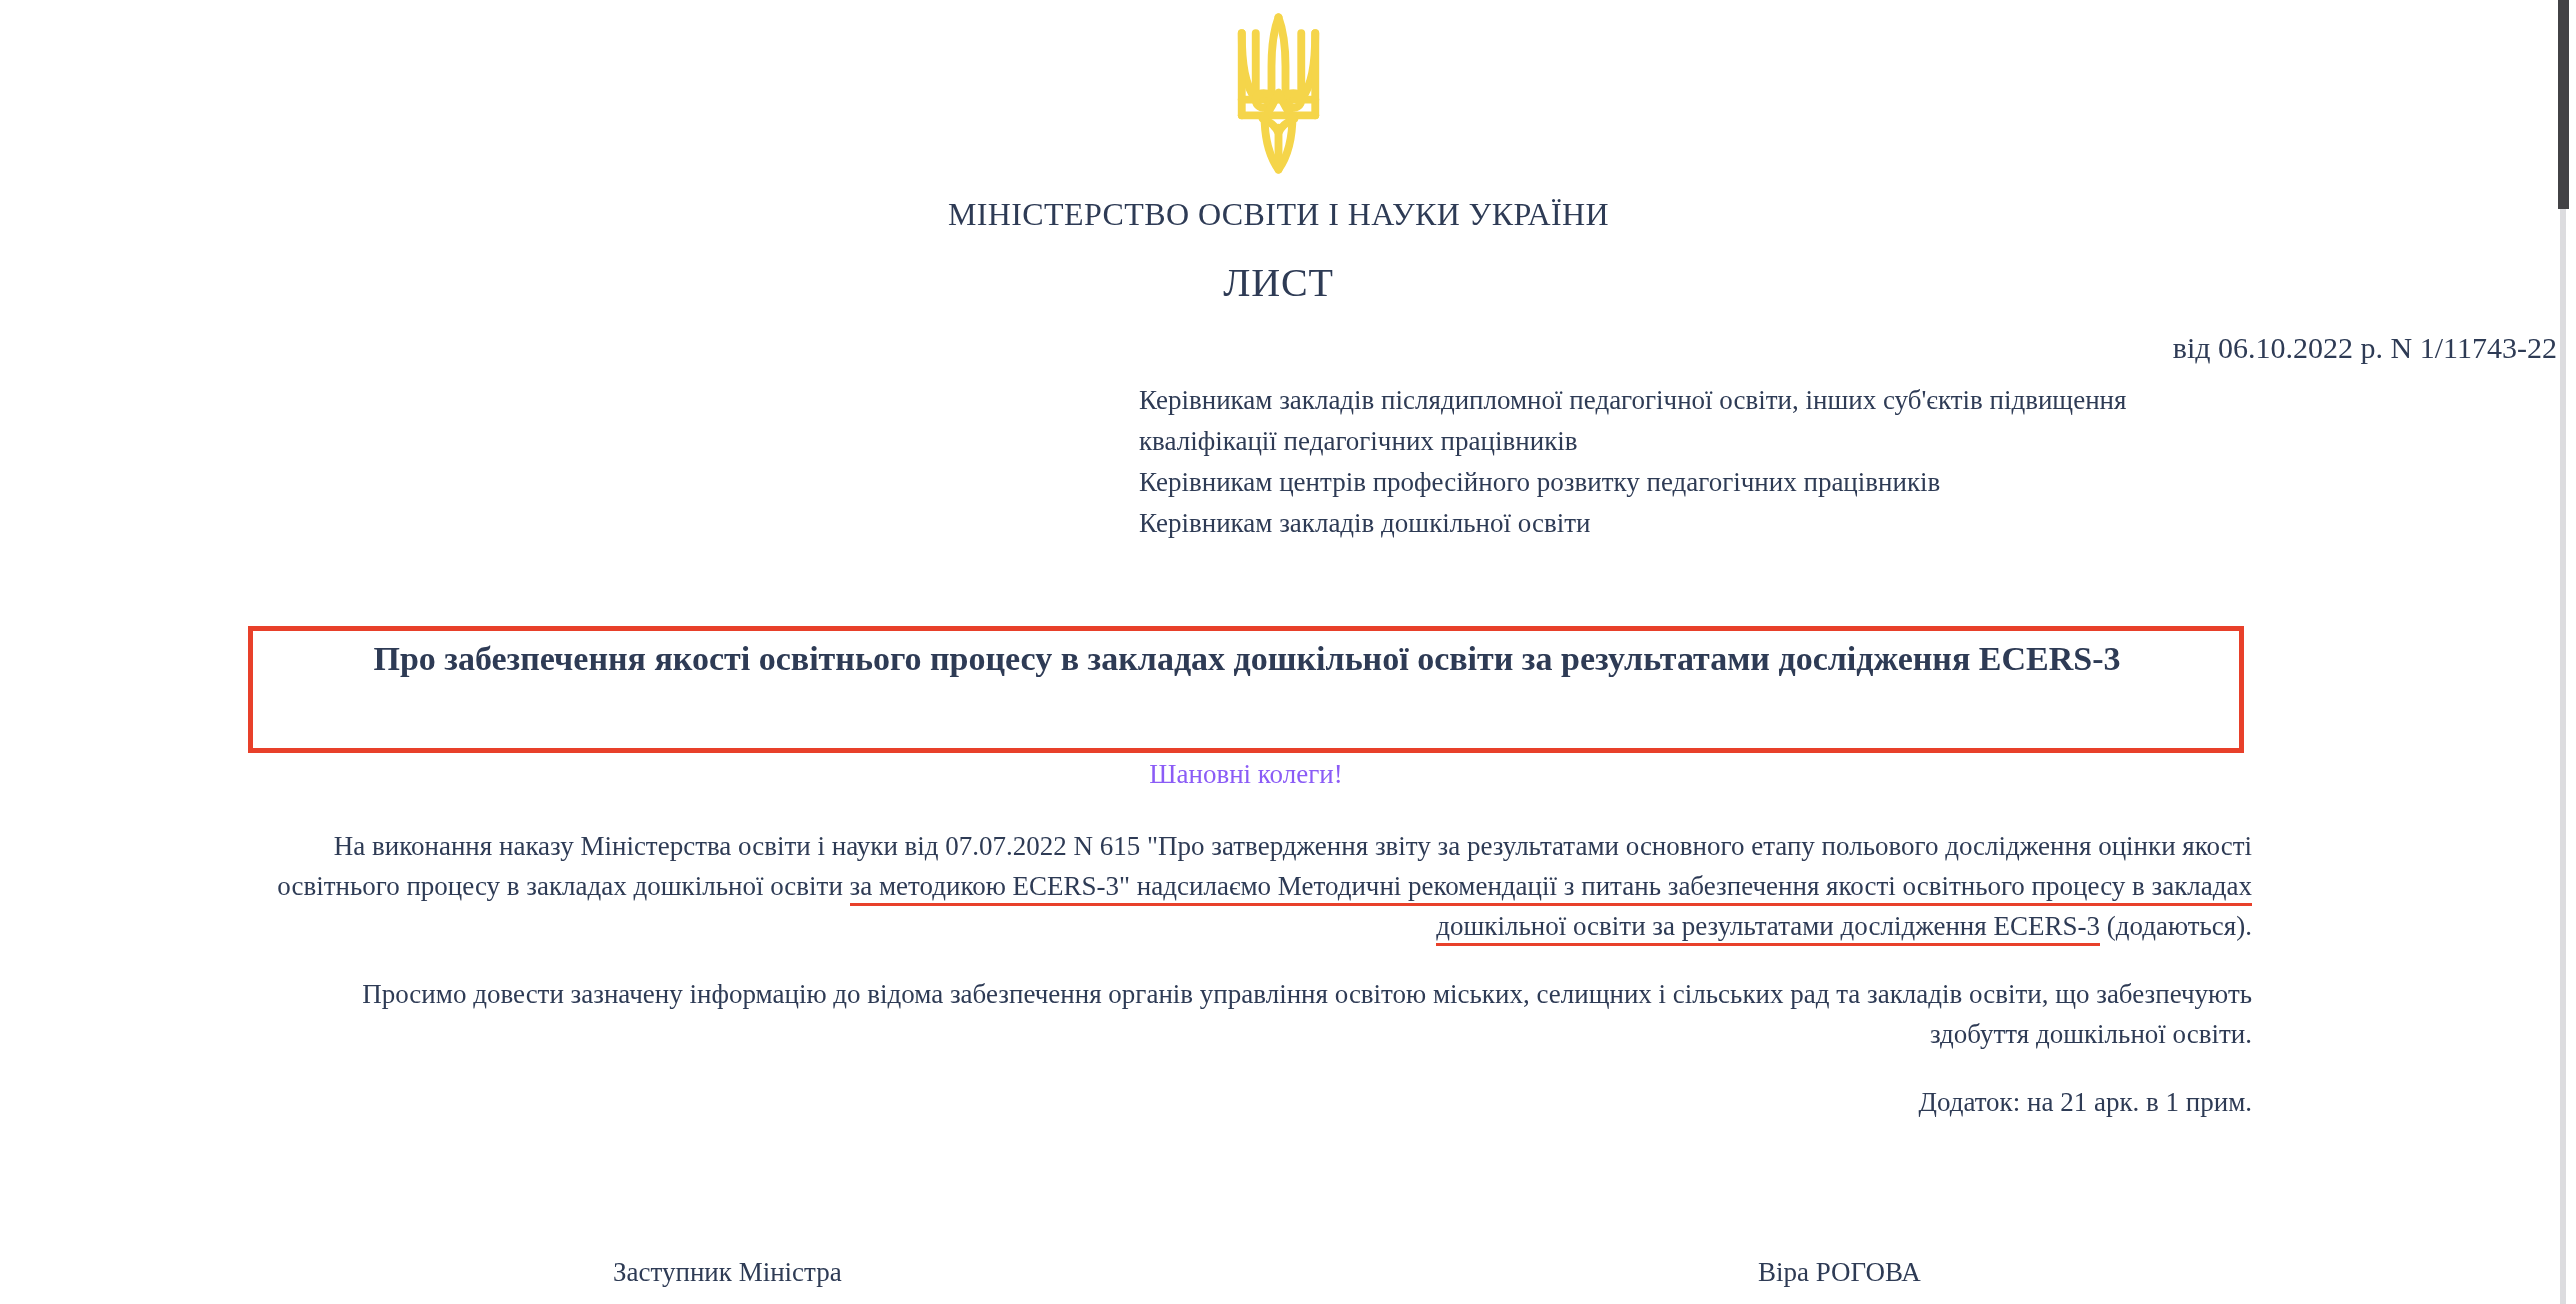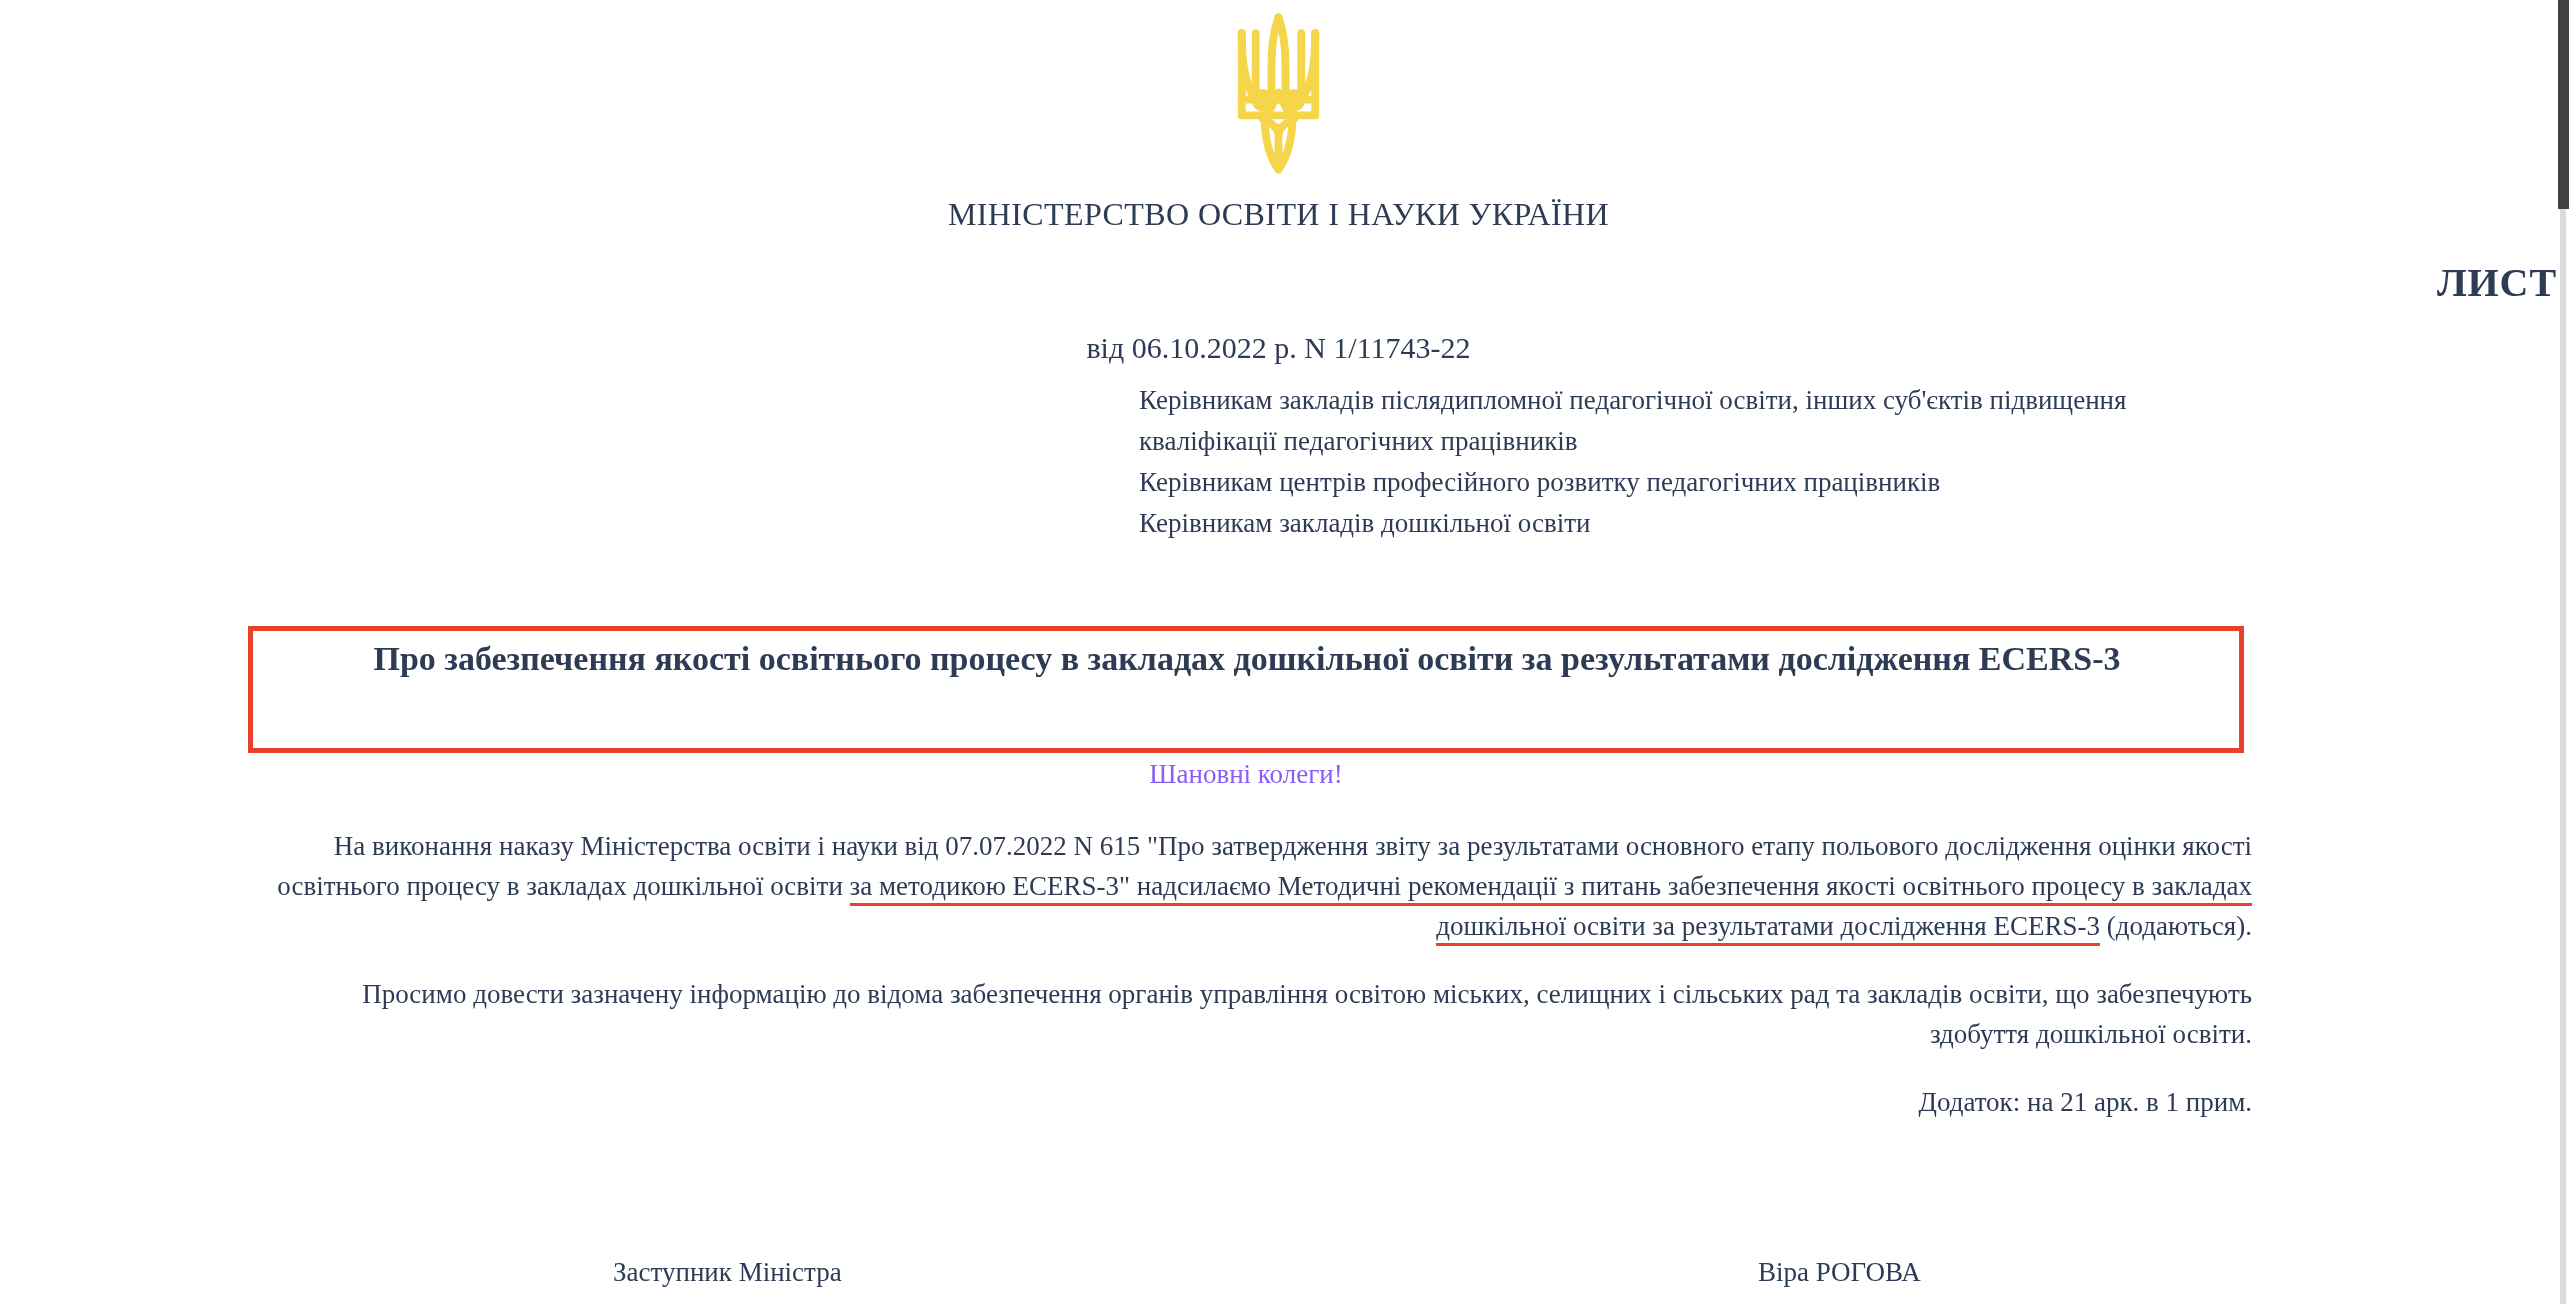--- a/index.html
+++ b/index.html
@@ -55,32 +55,31 @@
     font-size: 32px;
     letter-spacing: 0.4px;
     line-height: 1.2;
     color: #2e3b55;
   }
   .doc-type {
     position: absolute;
     top: 259px;
     left: 0;
     width: 2557px;
-    text-align: right;
+    text-align: center;
     font-size: 40px;
     letter-spacing: 0.9px;
     color: #2e3b55;
-    font-weight: bold;
   }
   .doc-number {
     position: absolute;
     top: 331px;
     left: 0;
     width: 2557px;
-    text-align: center;
+    text-align: right;
     font-size: 30px;
     color: #2e3b55;
   }
 
   
   .addressees {
     position: absolute;
     top: 380px;
     left: 1139px;
     width: 1078px;

